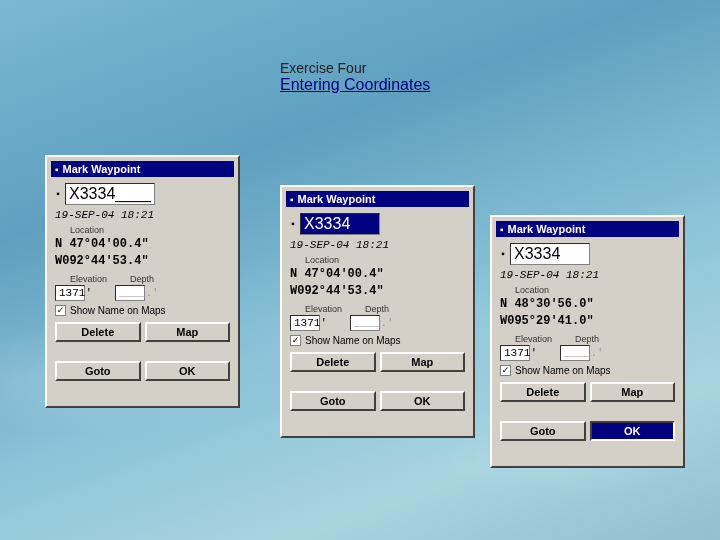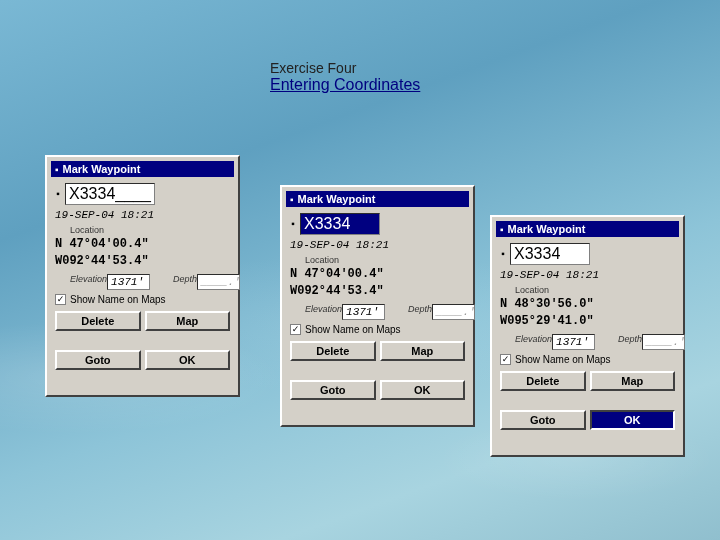--- a/index.html
+++ b/index.html
@@ -30,21 +30,21 @@
     }
 
     .content {
       position: absolute;
       inset: 0;
     }
 
     .header {
       position: absolute;
       top: 60px;
-      left: 270px;
+      left: 280px;
       text-align: left;
     }
 
     .exercise-label {
       font-size: 14px;
       color: #222;
       font-family: Arial, sans-serif;
       display: block;
     }
 
@@ -142,30 +142,30 @@
     }
 
     .elev-depth-row {
       display: flex;
       gap: 8px;
       margin-bottom: 4px;
     }
 
     .elev-group, .depth-group {
       display: flex;
-      font-style: italic;
+      flex-direction: column;
     }
 
     .value-field {
       background: white;
       border: 1px inset #808080;
       padding: 1px 3px;
       font-family: 'Courier New', monospace;
       font-size: 11px;
-      width: 43px;
+      width: 30px;
     }
 
     .value-field.placeholder {
       color: #999;
     }
 
     .checkbox-row {
       display: flex;
       align-items: center;
       margin-bottom: 6px;

